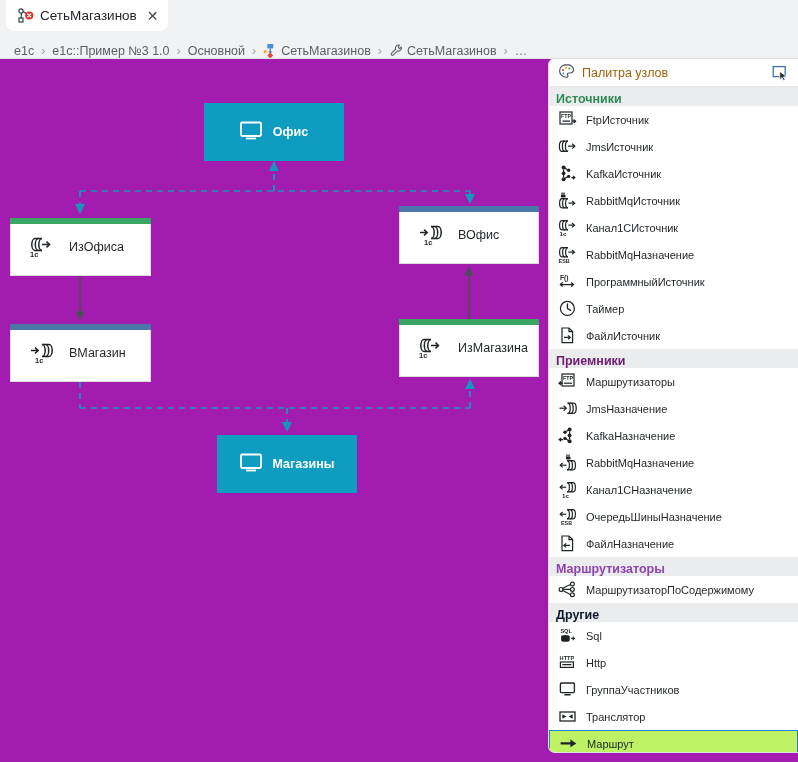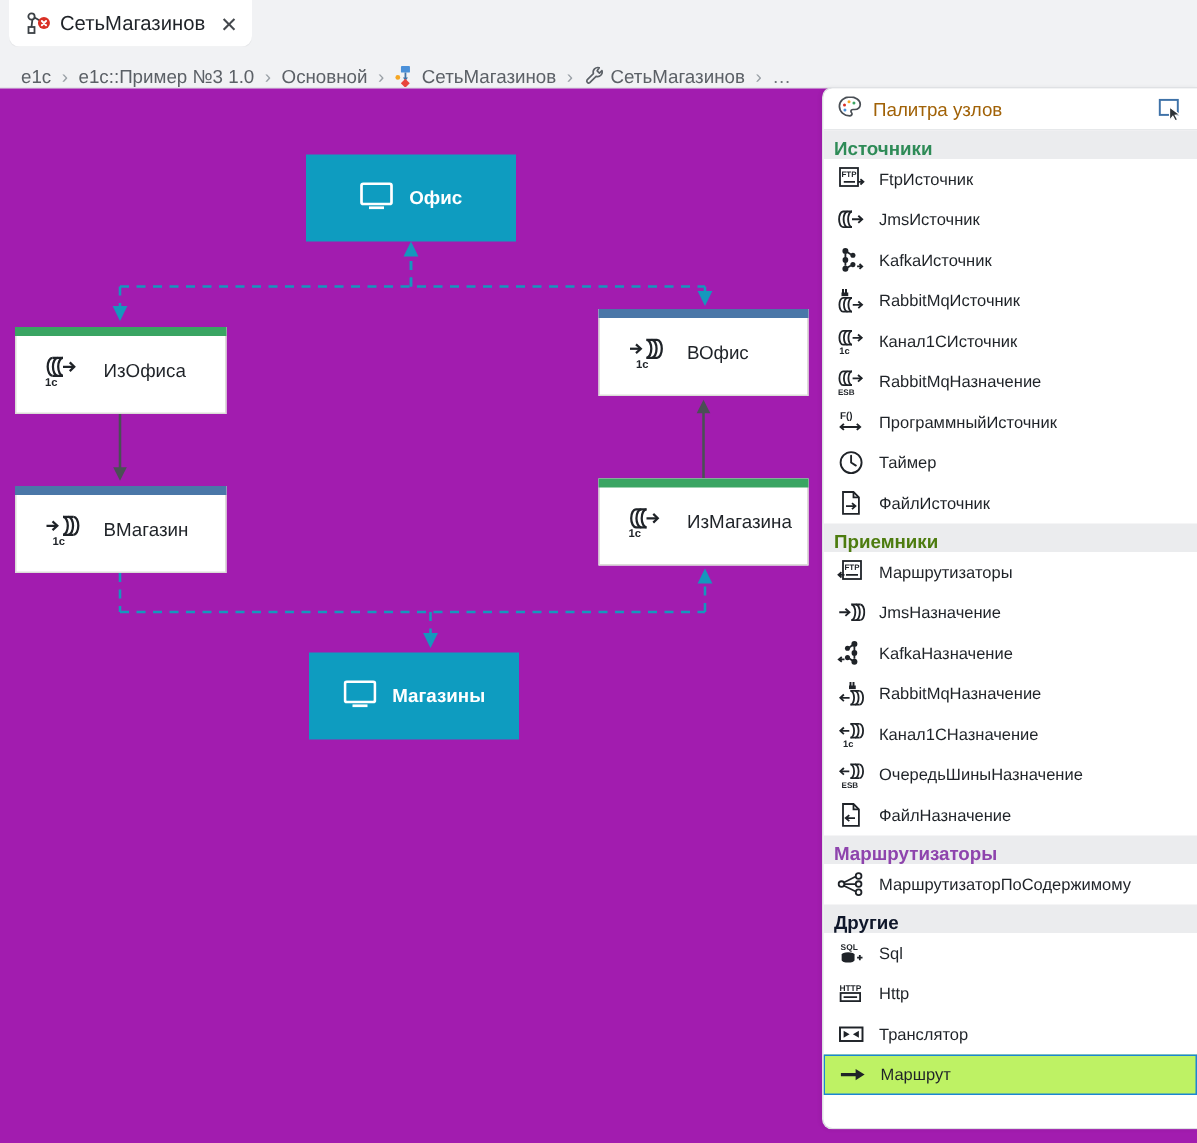--- a/index.html
+++ b/index.html
@@ -251,21 +251,21 @@
             <path d="M6 4.5 L13 4.5 M6 16.5 L13 16.5"></path>
             <path d="M13 10.5 L20 10.5"></path>
             <path d="M17.5 7.6 L20.5 10.5 L17.5 13.4"></path>
           </g>
           <text x="1" y="23" font-family="'Liberation Sans',sans-serif" font-size="7.5" font-weight="bold" fill="#1f2328">1с</text>
         </svg>
       </span>
       <span class="lbl">ИзМагазина</span>
     </div>
 
-    <div class="node sysnode" style="left:206px;top:376px;width:140px;height:58px;">
+    <div class="node sysnode" style="left:217px;top:376px;width:140px;height:58px;">
       <span>
         <svg viewBox="0 0 22 20" width="22" height="20">
           <rect x="1" y="1.5" width="20" height="13.5" rx="1.2" fill="none" stroke="#fff" stroke-width="1.8"></rect>
           <rect x="6" y="16.6" width="10" height="1.8" fill="#fff"></rect>
         </svg>
       </span>
       <span class="lbl">Магазины</span>
     </div>
   </div>
 
@@ -420,21 +420,21 @@
       <span class="pal-ico">
         <svg viewBox="0 0 19 19" width="19" height="19">
           <path d="M4 2 L11 2 L14.6 5.6 L14.6 16.6 L4 16.6 Z" fill="none" stroke="#1f2328" stroke-width="1.2"></path>
           <path d="M11 2 L11 5.6 L14.6 5.6" fill="none" stroke="#1f2328" stroke-width="1.2"></path>
           <path d="M6 11.4 L12 11.4 M10 9.4 L12.3 11.4 L10 13.4" stroke="#1f2328" stroke-width="1.2" fill="none"></path>
         </svg>
       </span>
       <span class="nm">ФайлИсточник</span>
     </div>
 
-    <div class="pal-section" style="color:#4d7c0f;">
+    <div class="pal-section" style="color:#701a75;">
       <span>Приемники</span>
     </div>
 
     <div class="pal-item">
       <span class="pal-ico">
         <svg viewBox="0 0 19 19" width="19" height="19">
           <rect x="4" y="2" width="12" height="12" fill="none" stroke="#1f2328" stroke-width="1.2"></rect>
           <text x="5" y="8" font-family="'Liberation Sans',sans-serif" font-size="5.3" font-weight="bold" fill="#1f2328">FTP</text>
           <path d="M6 11.2 L14 11.2" stroke="#1f2328" stroke-width="1.2"></path>
           <path d="M1 11.2 L5 11.2 M3 9.5 L1 11.2 L3 13" stroke="#1f2328" stroke-width="1.2" fill="none"></path>
@@ -584,20 +584,29 @@
       <span class="pal-ico">
         <svg viewBox="0 0 19 19" width="19" height="19">
           <text x="1.6" y="7.4" font-family="'Liberation Sans',sans-serif" font-size="5.6" font-weight="bold" fill="#1f2328">HTTP</text>
           <rect x="2.4" y="9" width="13" height="5.4" fill="none" stroke="#1f2328" stroke-width="1.2"></rect>
           <path d="M4.4 11.7 L13.4 11.7" stroke="#1f2328" stroke-width="1.2"></path>
         </svg>
       </span>
       <span class="nm">Http</span>
     </div>
 
+    <div class="pal-item">
+      <span class="pal-ico">
+        <svg viewBox="0 0 19 19" width="19" height="19">
+          <rect x="2.4" y="3" width="14" height="9.6" rx="1" fill="none" stroke="#1f2328" stroke-width="1.35"></rect>
+          <rect x="6.4" y="14" width="6.2" height="1.5" fill="#1f2328"></rect>
+        </svg>
+      </span>
+      <span class="nm">ГруппаУчастников</span>
+    </div>
 
     <div class="pal-item">
       <span class="pal-ico">
         <svg viewBox="0 0 19 19" width="19" height="19">
           <rect x="2" y="5" width="15" height="9" fill="none" stroke="#1f2328" stroke-width="1.3"></rect>
           <path d="M4.4 7.2 L4.4 11.8 L8.4 9.5 Z" fill="#1f2328"></path>
           <path d="M14.6 7.2 L14.6 11.8 L10.6 9.5 Z" fill="#1f2328"></path>
         </svg>
       </span>
       <span class="nm">Транслятор</span>

